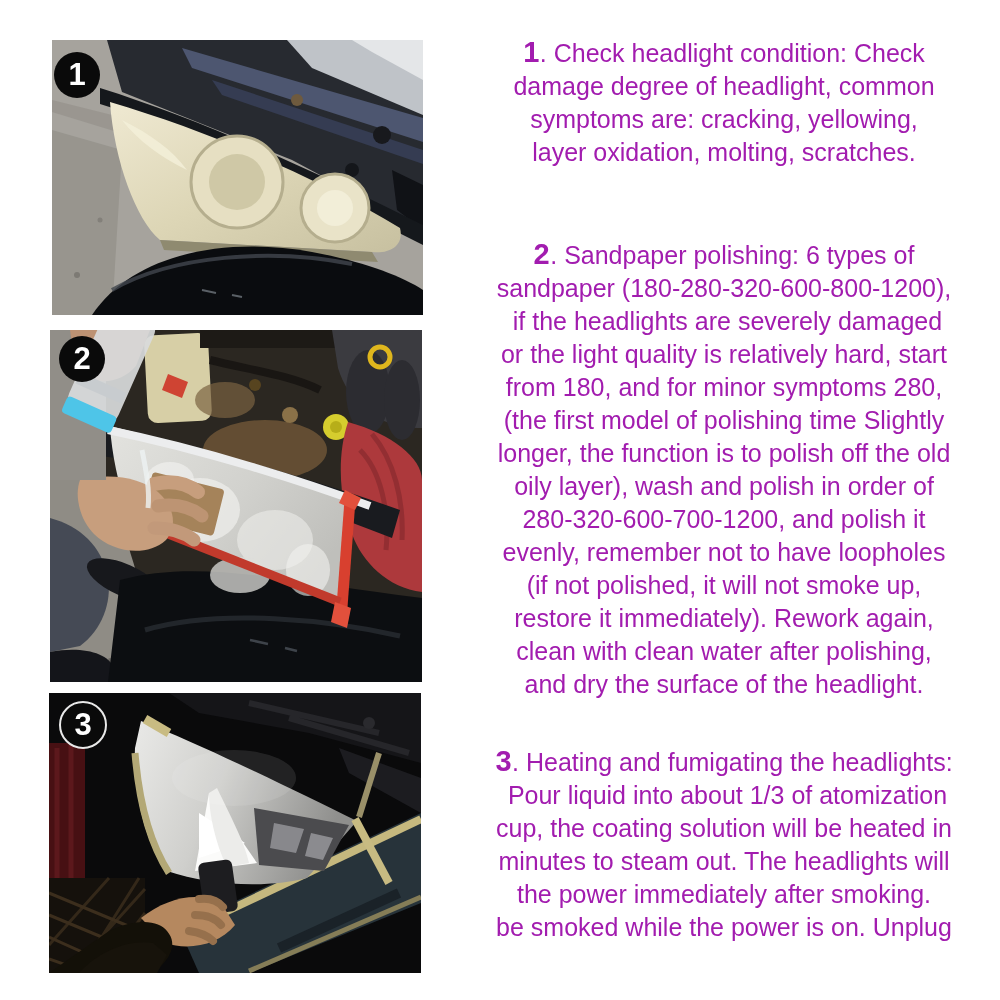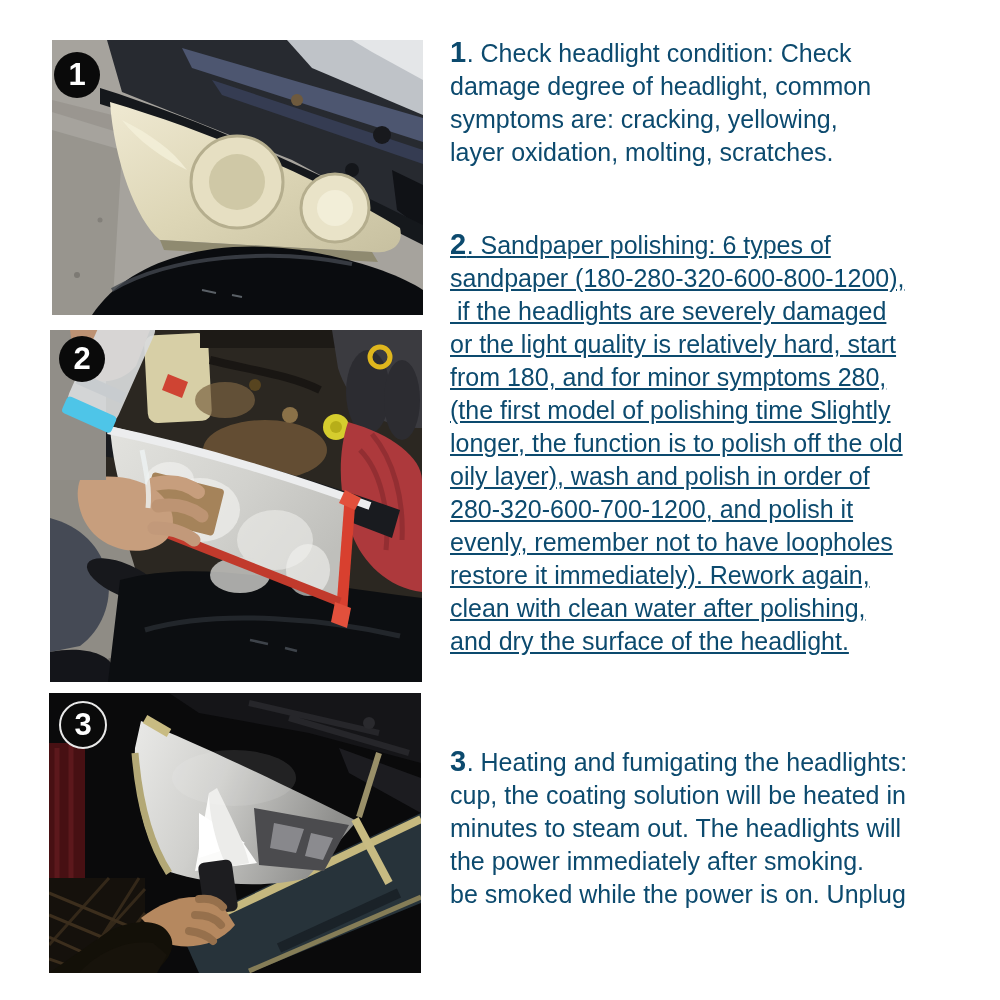--- a/index.html
+++ b/index.html
@@ -18,25 +18,25 @@
 
   .badge{
     position:absolute;width:46px;height:46px;border-radius:50%;
     background:#0a0a0a;color:#ffffff;
     font-weight:700;font-size:31px;line-height:46px;text-align:center;
   }
   #photo1 .badge{left:2px;top:12px;}
   #photo2 .badge{left:9px;top:6px;}
   #photo3 .badge{left:10px;top:8px;border:2px solid #e9e9e9;width:44px;height:44px;line-height:44px;}
 
-  .step-text{position:absolute;left:450px;width:548px;color:#0c4a6e;}
+  .step-text{position:absolute;left:450px;width:548px;color:#a21caf;text-align:center;}
   .line{white-space:pre;font-size:25px;line-height:33px;}
   .step-num{font-weight:700;font-size:29px;letter-spacing:.5px;}
   #text1{top:36px;}
-  #text2{top:228px;text-decoration:underline;}
+  #text2{top:238px;}
   #text3{top:745px;}
 </style>
 </head>
 <body>
 
 <div id="canvas">
 
   <figure class="photo" id="photo1">
     <svg viewBox="0 0 371 275" preserveAspectRatio="none">
       <defs>
@@ -197,26 +197,28 @@
     <div class="line"><span class="step-num">2</span><span>. Sandpaper polishing: 6 types of</span></div>
     <div class="line">sandpaper (180-280-320-600-800-1200),</div>
     <div class="line"> if the headlights are severely damaged</div>
     <div class="line">or the light quality is relatively hard, start</div>
     <div class="line">from 180, and for minor symptoms 280,</div>
     <div class="line">(the first model of polishing time Slightly</div>
     <div class="line">longer, the function is to polish off the old</div>
     <div class="line">oily layer), wash and polish in order of</div>
     <div class="line">280-320-600-700-1200, and polish it</div>
     <div class="line">evenly, remember not to have loopholes</div>
+    <div class="line">(if not polished, it will not smoke up,</div>
     <div class="line">restore it immediately). Rework again,</div>
     <div class="line">clean with clean water after polishing,</div>
     <div class="line">and dry the surface of the headlight.</div>
   </div>
 
   <div class="step-text" id="text3">
     <div class="line"><span class="step-num">3</span><span>. Heating and fumigating the headlights:</span></div>
+    <div class="line"> Pour liquid into about 1/3 of atomization</div>
     <div class="line">cup, the coating solution will be heated in</div>
     <div class="line">minutes to steam out. The headlights will</div>
     <div class="line">the power immediately after smoking.</div>
     <div class="line">be smoked while the power is on. Unplug</div>
   </div>
 
 </div>
 
 </body></html>

